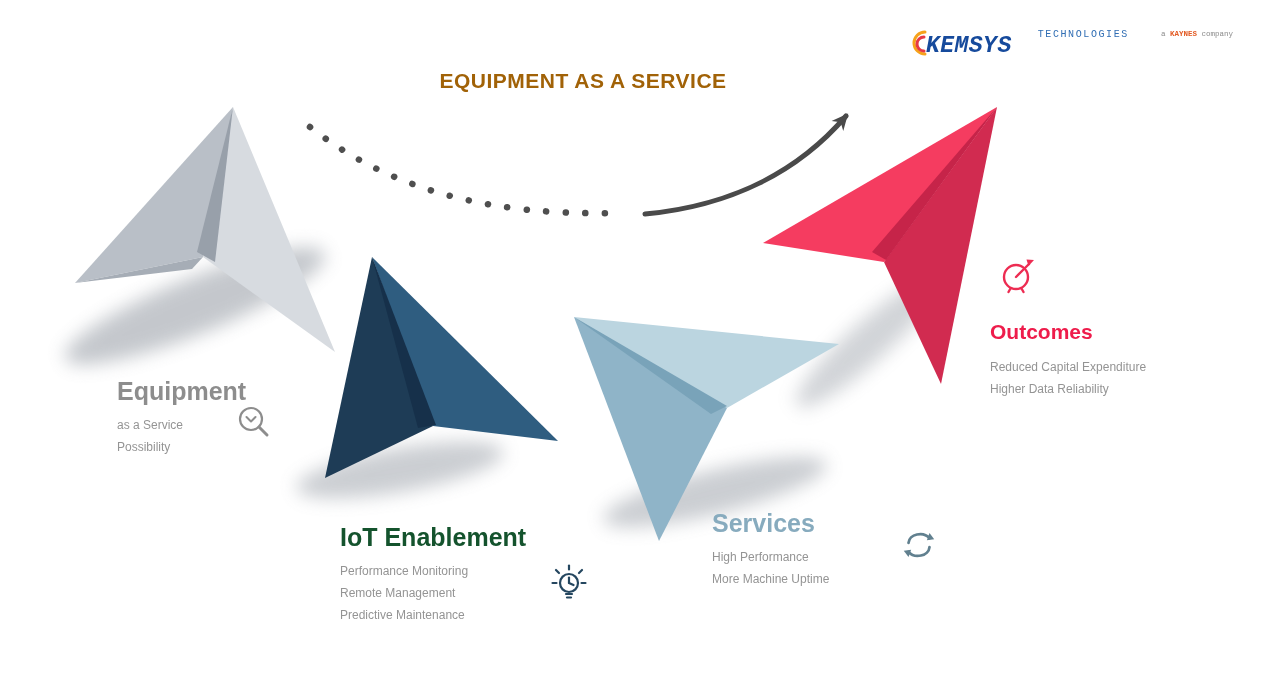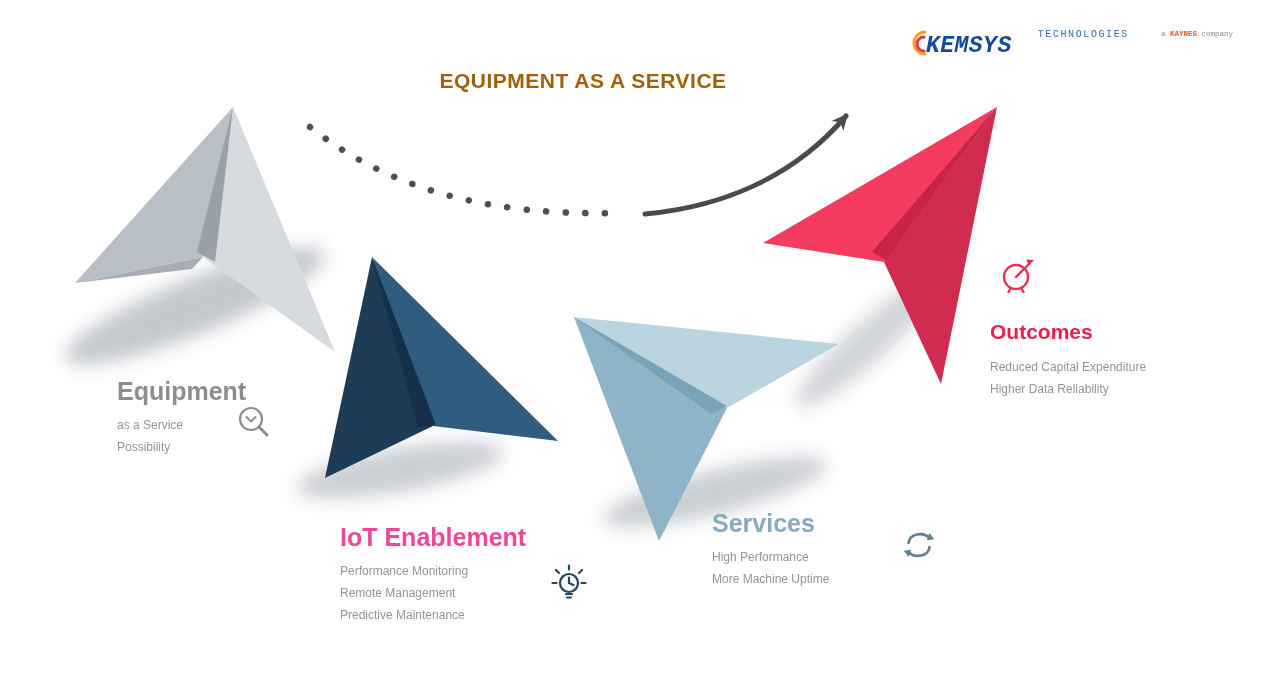--- a/index.html
+++ b/index.html
@@ -19,21 +19,21 @@
   .logo-tagline{font-size:7.5px;color:#8a8a8a;margin-left:32px;margin-top:2px;text-align:right;}
   .logo-tagline .brand{color:#e35b24;font-weight:bold;}
 
   
   .stage{position:absolute;}
   .stage h2{margin:0;font-size:25px;font-weight:bold;line-height:30px;}
   .stage .lines{margin-top:8px;font-size:12px;line-height:22px;color:#949494;}
   #stage-equipment{left:80px;top:376px;margin-left:37px;}
   #stage-equipment h2{color:#8d8d8d;}
   #stage-iot{left:340px;top:522px;}
-  #stage-iot h2{color:#ec4899;text-align:right;}
+  #stage-iot h2{color:#14532d;text-align:right;}
   #stage-services{left:712px;top:508px;}
   #stage-services h2{color:#87abbe;}
   #stage-outcomes{left:990px;top:316px;}
   #stage-outcomes h2{color:#ee1c4b;font-size:21px;line-height:32px;}
 
   .icon{position:absolute;display:block;}
   #icon-equipment{left:236px;top:404px;}
   #icon-iot{left:546px;top:561px;}
   #icon-services{left:898px;top:524px;}
   #icon-outcomes{left:997px;top:252px;}

